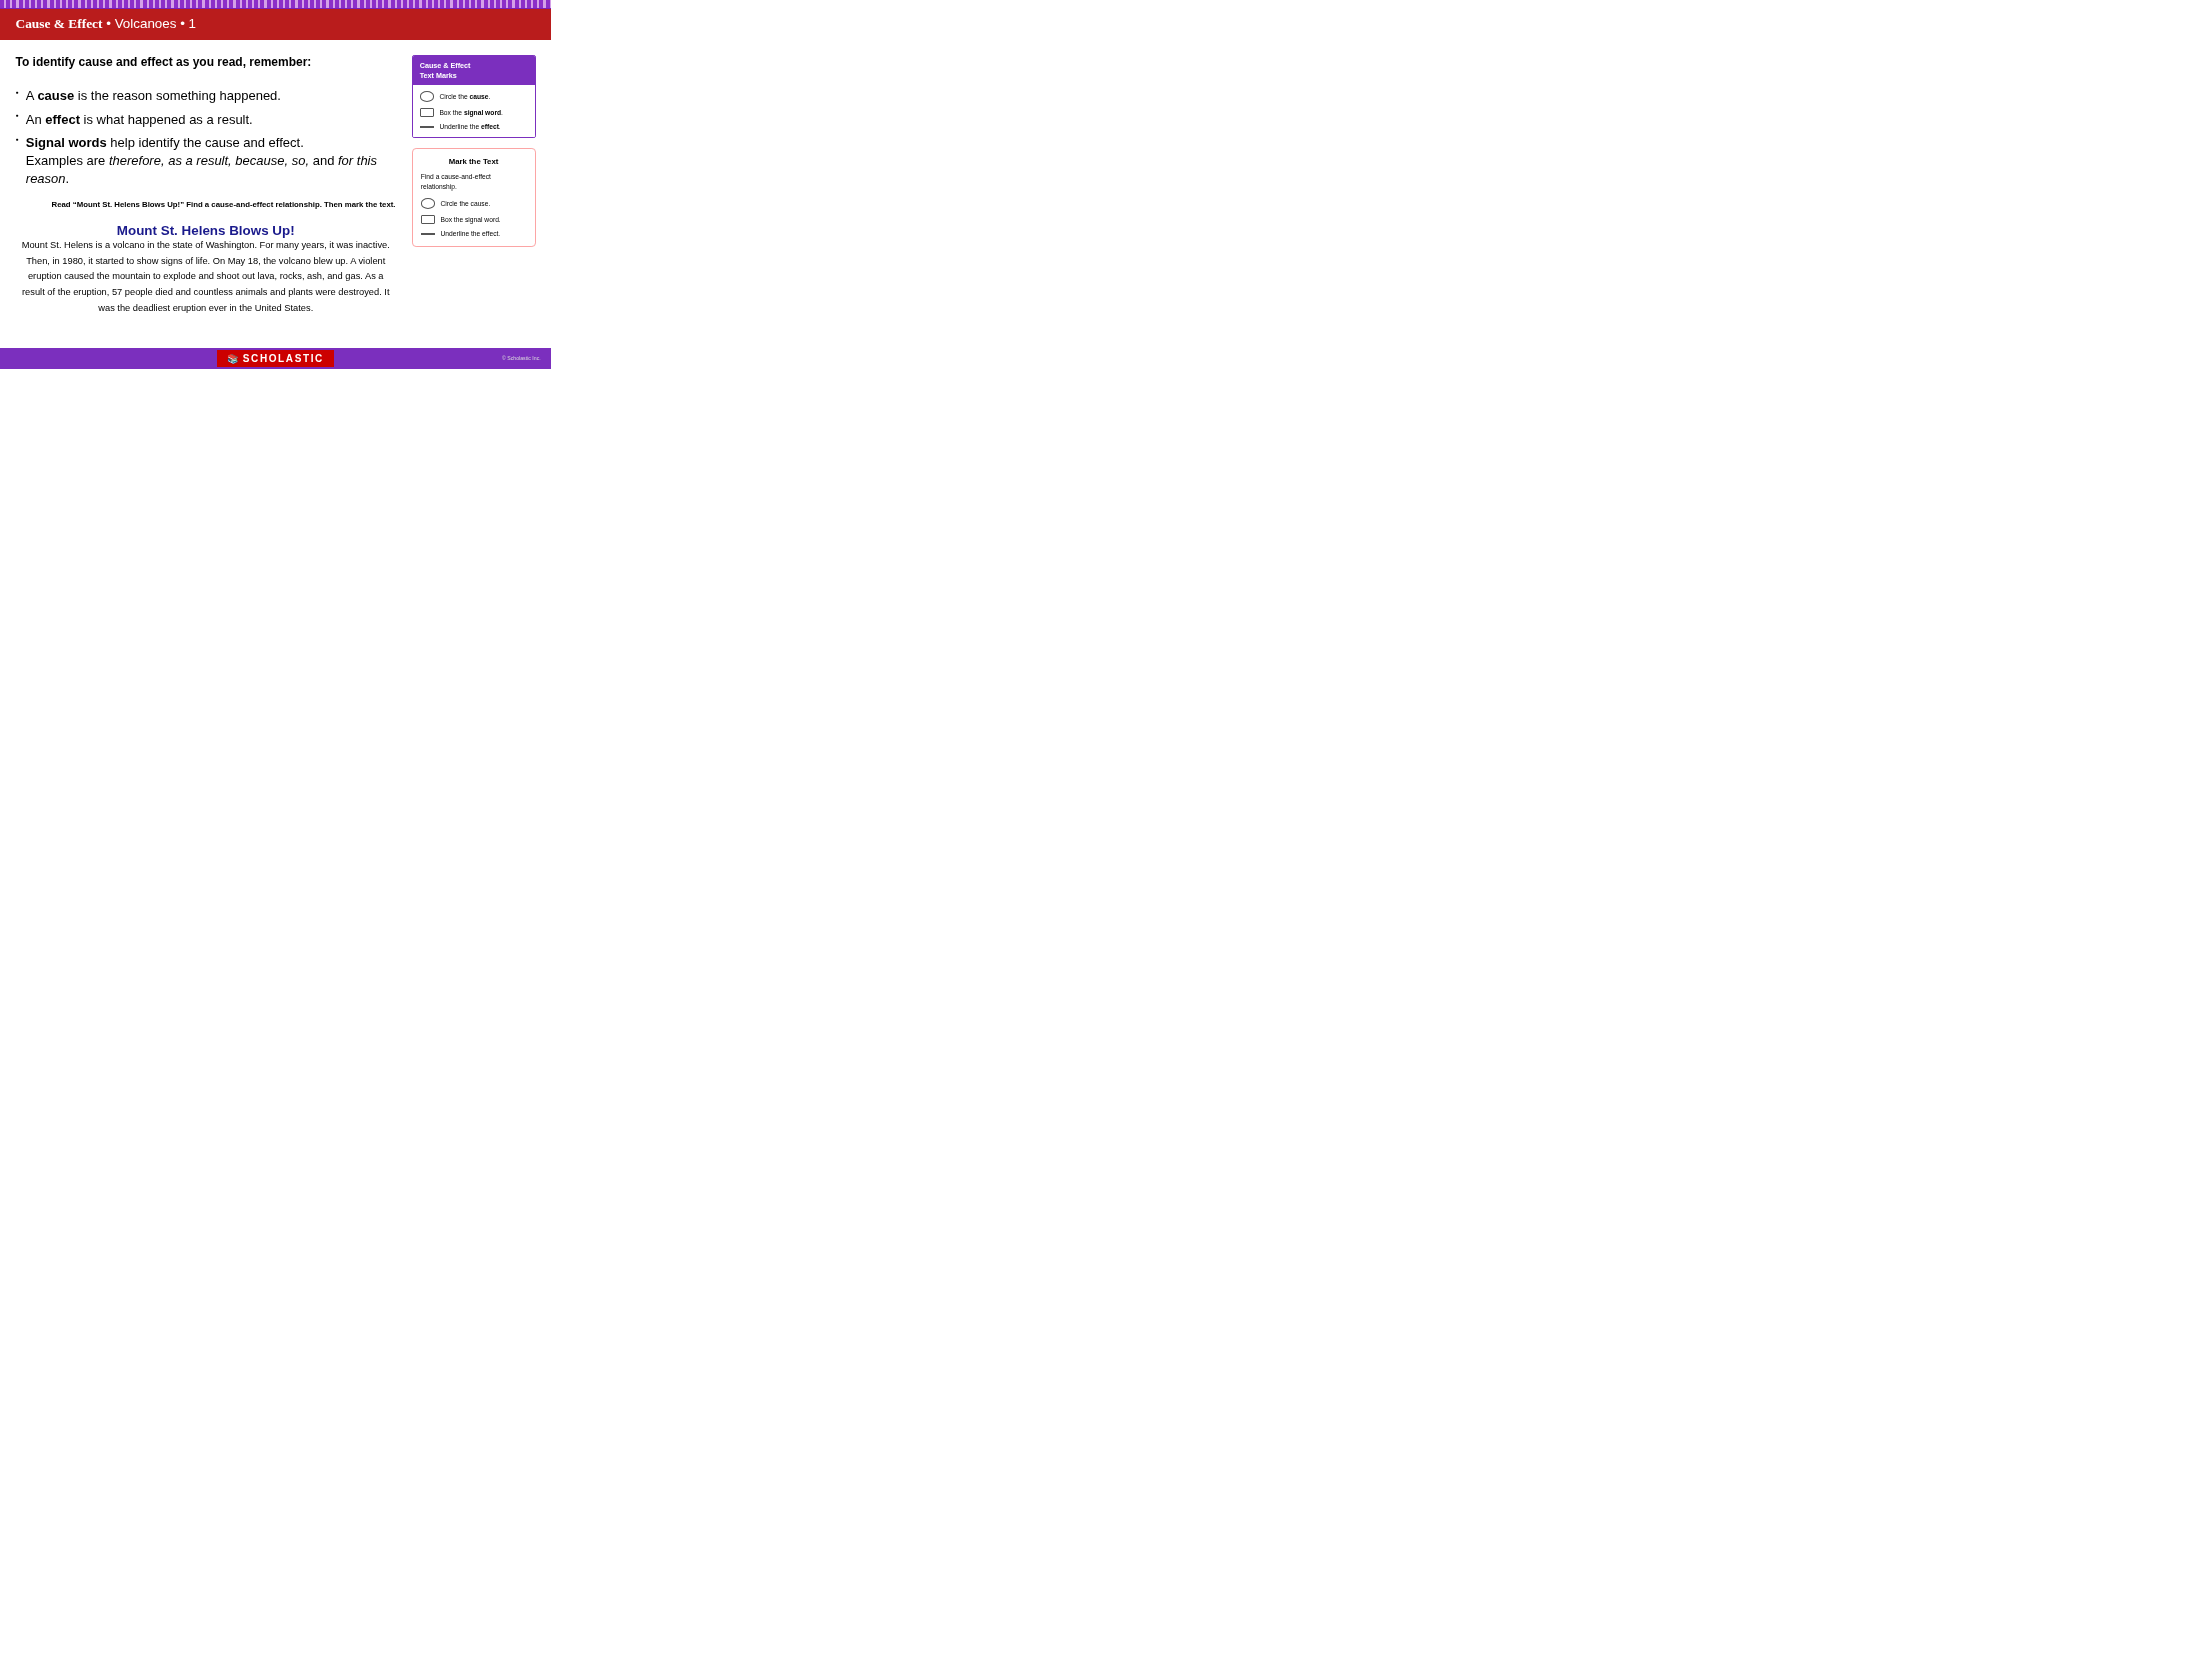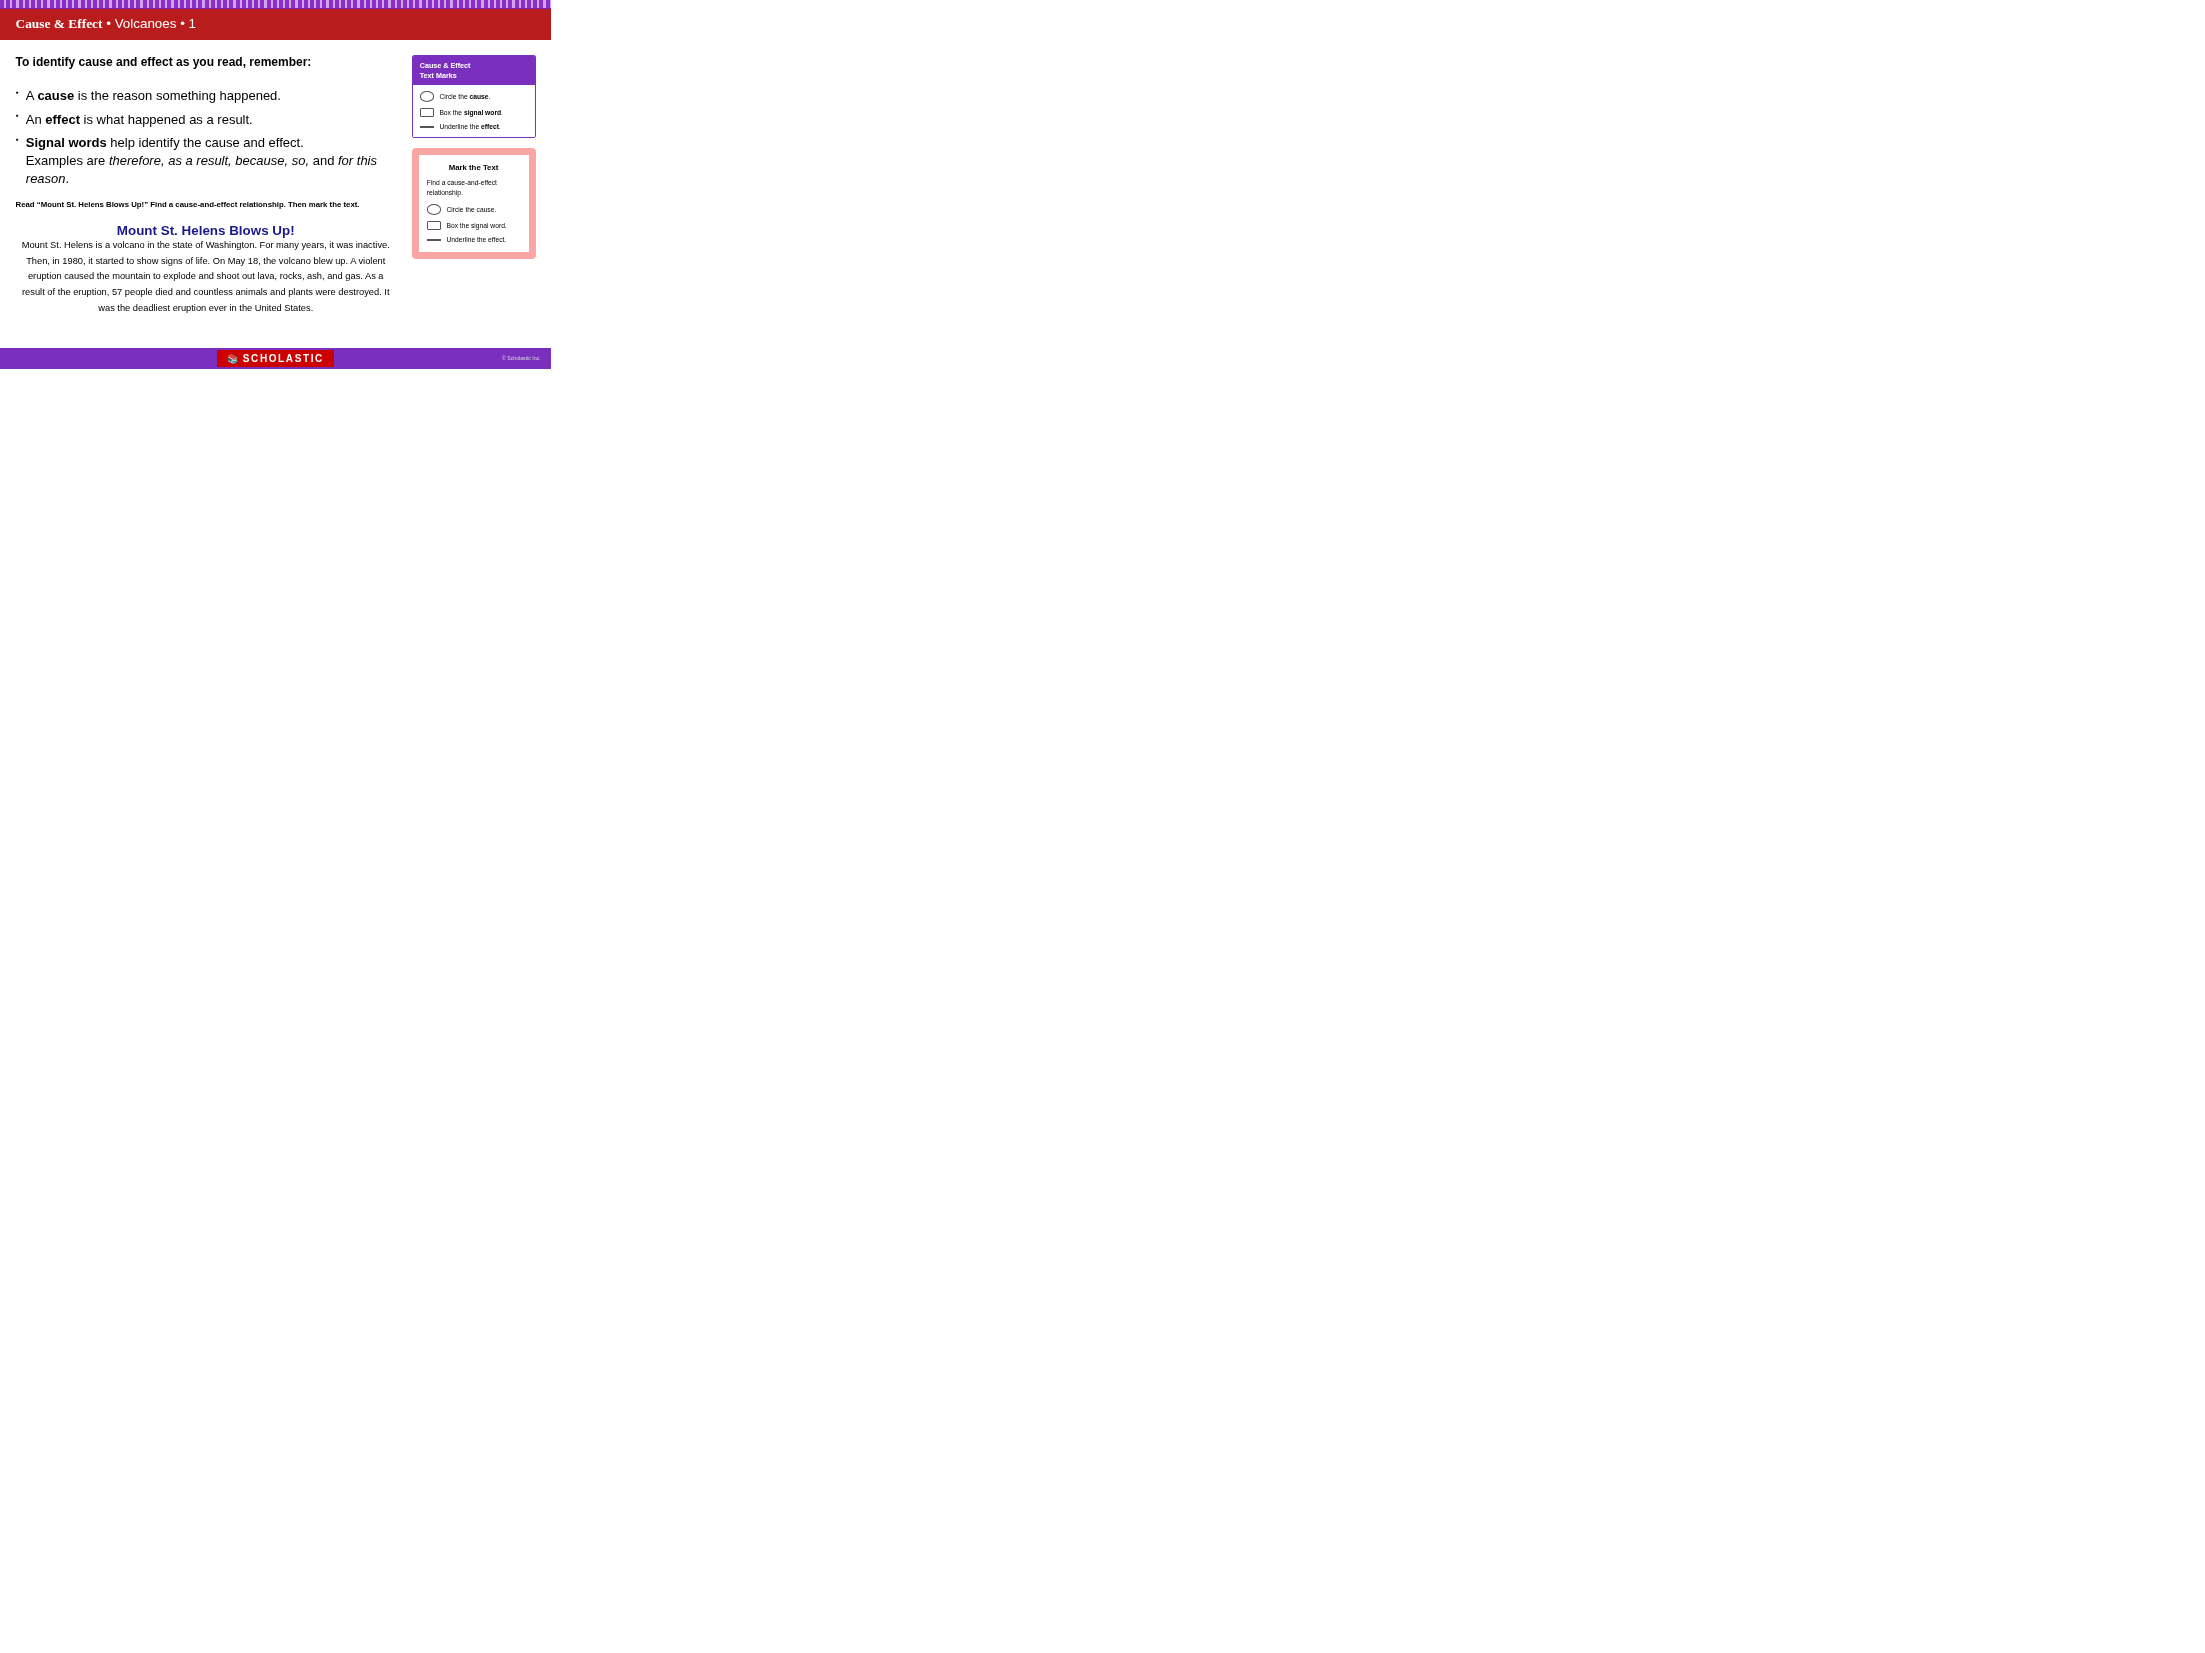--- a/index.html
+++ b/index.html
@@ -97,20 +97,21 @@
     .bullet-list li .italic {
       font-style: italic;
       text-align: right;
     }
 
     .instruction-text {
       font-size: 7.8px;
       font-weight: bold;
       margin-bottom: 12.4px;
       line-height: 1.5;
+      margin-left: 36px;
     }
 
     
     .article-title {
       text-align: center;
       font-size: 13.4px;
       font-weight: 900;
       color: #1a1a8c;
       font-family: 'Arial Black', Arial, sans-serif;
       margin-bottom: 0;
@@ -185,21 +186,21 @@
     
     .icon-line {
       width: 14.5px;
       height: 1.6px;
       background: #555;
       flex-shrink: 0;
     }
 
     
     .mark-text-box {
-      border: 7px solid #fca5a5;
+      border: 1px solid #fca5a5;
       border-radius: 4.1px;
       padding: 8.3px;
       background: white;
     }
 
     .mark-text-title {
       font-size: 7.8px;
       font-weight: bold;
       text-align: center;
       margin-bottom: 6.2px;

